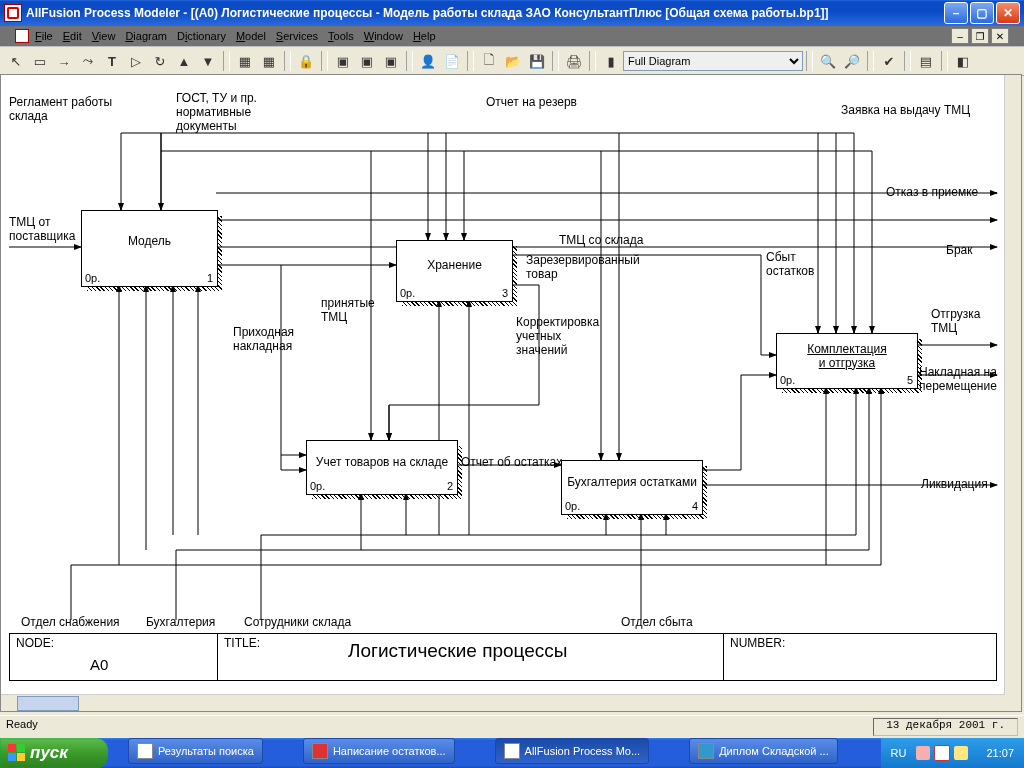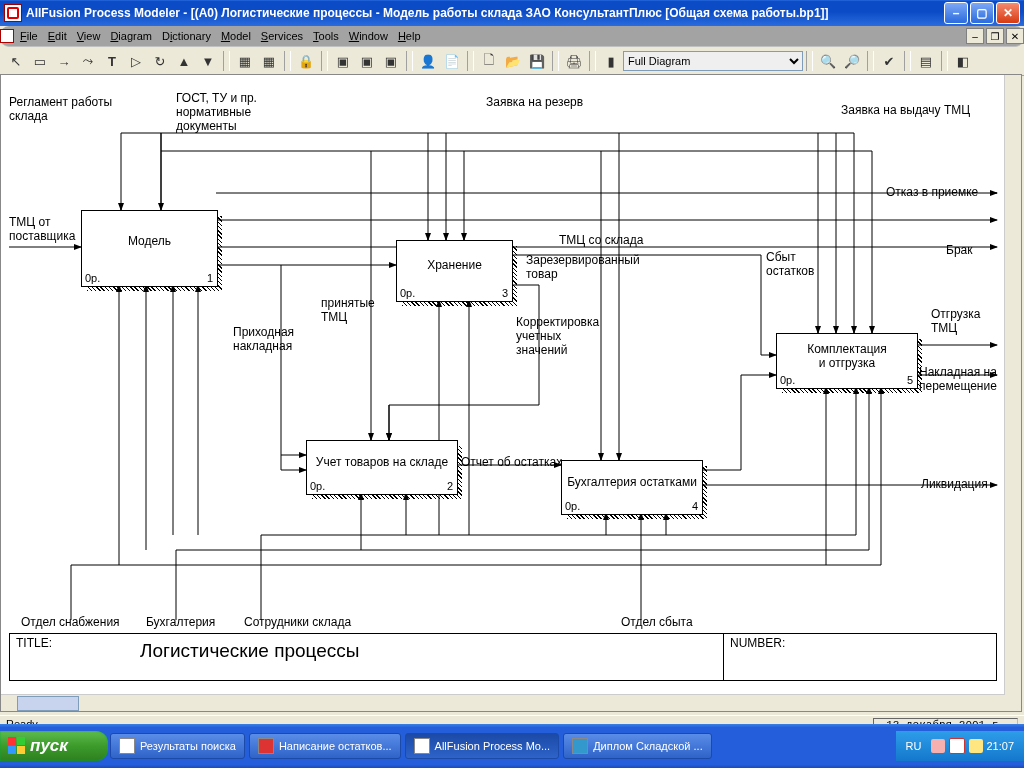--- a/index.html
+++ b/index.html
@@ -6,21 +6,21 @@
 
 .titlebar{height:26px;background:linear-gradient(to bottom,#2a6bde 0%,#0b4bc6 6%,#0b4bc6 45%,#2a6bde 100%);
  color:#fff;font-weight:bold;display:flex;align-items:center;padding:0 4px;font-size:12px;}
 .titlebar .ticon{width:16px;height:16px;background:#fff;border:1px solid #900;margin-right:4px;position:relative;}
 .titlebar .ticon:before{content:"";position:absolute;left:2px;top:2px;right:2px;bottom:2px;border:2px solid #d00;border-radius:2px;}
 .titlebar .spacer{flex:1;}
 .winbtn{width:22px;height:20px;margin-left:2px;border:1px solid #fff;border-radius:3px;
  background:linear-gradient(to bottom,#7ea8f5,#2a6bde);display:flex;align-items:center;justify-content:center;color:#fff;font-weight:bold;font-size:12px;}
 .winbtn.close{background:linear-gradient(to bottom,#f68b6f,#d73a12);}
 
-.menubar{height:20px;background:#a3a3a3;display:flex;align-items:center;padding:0 0;border-bottom:1px solid #c0c0c0;border-radius:9px;}
+.menubar{height:20px;background:#737373;display:flex;align-items:center;padding:0 15px;border-bottom:1px solid #c0c0c0;}
 .menubar .mbicon{width:12px;height:12px;background:#fff;border:1px solid #a00;margin-right:6px;}
 .menubar span{margin-right:10px;cursor:default;}
 .menubar span u{text-decoration:underline;}
 .mdi-ctrl{margin-left:auto;display:flex;}
 .mdi-ctrl .mb{width:16px;height:14px;border:1px solid #808080;background:#ece9d8;margin-left:2px;display:flex;align-items:center;justify-content:center;font-size:10px;}
 
 .toolbar{height:28px;background:#ece9d8;border-bottom:1px solid #a0a0a0;display:flex;align-items:center;padding:0 4px;}
 .toolbar .tb{width:20px;height:20px;border:1px solid transparent;margin:0 1px;display:flex;align-items:center;justify-content:center;font-size:13px;color:#333;}
 .toolbar .sep{width:5px;height:20px;border-left:1px solid #a0a0a0;border-right:1px solid #fff;margin:0 3px;}
 .toolbar select{height:20px;font-size:11px;width:180px;border:1px solid #7f9db9;}
@@ -38,29 +38,29 @@
 .act-shadow{position:absolute;background-image:repeating-linear-gradient(45deg,#000 0 1px,transparent 1px 3px);}
 .lbl{position:absolute;font-size:12px;line-height:14px;color:#000;white-space:pre;}
 
 .tagstrip{position:absolute;left:8px;right:8px;bottom:14px;height:46px;border:1px solid #000;display:flex;background:#fff;}
 .tagstrip .cell{border-right:1px solid #000;padding:2px 6px;font-size:12px;position:relative;}
 .tagstrip .cell:last-child{border-right:none;}
 
 .statusbar{position:absolute;left:0;bottom:30px;right:0;height:18px;background:#ece9d8;border-top:1px solid #fff;padding:2px 6px;font-size:11px;display:flex;}
 .statusbar .datebox{margin-left:auto;border:1px inset #bbb;padding:0 12px;font-family:Liberation Mono, monospace;}
 
-.taskbar{position:absolute;left:0;right:0;bottom:0;height:44px;background:linear-gradient(to bottom,#3a81e5 0%,#245edb 8%,#245edb 92%,#1c4bb5 100%);display:flex;align-items:center;}
+.taskbar{position:absolute;left:0;right:0;bottom:0;height:30px;background:linear-gradient(to bottom,#3a81e5 0%,#245edb 8%,#245edb 92%,#1c4bb5 100%);display:flex;}
 .startbtn{height:30px;width:100px;background:linear-gradient(to bottom,#5fbb4e 0%,#3c9b2b 50%,#2e7f20 100%);
  border-radius:0 12px 12px 0;color:#fff;font-weight:bold;font-style:italic;font-size:17px;display:flex;align-items:center;padding-left:8px;box-shadow:inset 0 0 2px #0a4;}
 .startbtn .flag{width:18px;height:18px;margin-right:4px;display:grid;grid-template-columns:8px 8px;grid-template-rows:8px 8px;gap:1px;}
 .startbtn .flag div:nth-child(1){background:#f33;}
 .startbtn .flag div:nth-child(2){background:#3c3;}
 .startbtn .flag div:nth-child(3){background:#39f;}
 .startbtn .flag div:nth-child(4){background:#fc3;}
-.taskbtn{height:24px;margin:0 2px;padding:0 8px;border-radius:3px;color:#fff;font-size:11px;display:flex;align-items:center;
+.taskbtn{height:24px;margin:0 20px;padding:0 8px;border-radius:3px;color:#fff;font-size:11px;display:flex;align-items:center;
  background:linear-gradient(to bottom,#5a8de8,#2f63c8);border:1px solid #1b4aa8;max-width:170px;overflow:hidden;white-space:nowrap;}
 .taskbtn.active{background:linear-gradient(to bottom,#1b4aa8,#2f63c8);}
 .taskbtn .ico{width:14px;height:14px;margin-right:5px;background:#fff;border:1px solid #888;flex:none;}
 .tray{margin-left:auto;height:30px;background:linear-gradient(to bottom,#2e9dea,#1478cc);padding:0 10px;display:flex;align-items:center;color:#fff;font-size:11px;}
 .tray .ti{width:14px;height:14px;margin:0 2px;background:#fff;border-radius:2px;}
 svg.diagram{position:absolute;left:0;top:0;}
 svg .ln{stroke:#000;stroke-width:1;fill:none;}
 svg .ar{fill:#000;}
 </style>
 </head>
@@ -250,32 +250,32 @@
 
 <div class="act-shadow" style="left:566px;top:391px;width:140px;height:53px;"></div>
 <div class="actbox" style="left:560px;top:385px;width:140px;height:53px;">
   <div class="title">Бухгалтерия остатками</div>
   <div class="bl">0р.</div>
   <div class="br">4</div>
 </div>
 
 <div class="act-shadow" style="left:781px;top:264px;width:140px;height:54px;"></div>
 <div class="actbox" style="left:775px;top:258px;width:140px;height:54px;">
-  <div class="title" style="white-space:pre;">Комплектация
+  <div class="title" style="white-space:pre;text-decoration:underline;">Комплектация
 и отгрузка</div>
   <div class="bl">0р.</div>
   <div class="br">5</div>
 </div>
 
 <div class="lbl" style="left:8px;top:20px;">Регламент работы
 склада</div>
 <div class="lbl" style="left:175px;top:16px;">ГОСТ, ТУ и пр.
 нормативные
 документы</div>
-<div class="lbl" style="left:485px;top:20px;">Заявка на резерв</div>
+<div class="lbl" style="left:485px;top:20px;">Отчет на резерв</div>
 <div class="lbl" style="left:840px;top:28px;">Заявка на выдачу ТМЦ</div>
 <div class="lbl" style="left:8px;top:140px;">ТМЦ от
 поставщика</div>
 <div class="lbl" style="left:885px;top:110px;">Отказ в приемке</div>
 <div class="lbl" style="left:945px;top:168px;text-align:right;">Брак</div>
 <div class="lbl" style="left:558px;top:158px;">ТМЦ со склада</div>
 <div class="lbl" style="left:320px;top:200px;margin-top:21px;">принятые
 ТМЦ</div>
 <div class="lbl" style="left:232px;top:250px;">Приходная
 накладная</div>
@@ -291,20 +291,24 @@
 ТМЦ</div>
 <div class="lbl" style="left:918px;top:290px;">Накладная на
 перемещение</div>
 <div class="lbl" style="left:920px;top:402px;">Ликвидация</div>
 <div class="lbl" style="left:20px;top:540px;">Отдел снабжения</div>
 <div class="lbl" style="left:145px;top:540px;">Бухгалтерия</div>
 <div class="lbl" style="left:243px;top:540px;">Сотрудники склада</div>
 <div class="lbl" style="left:620px;top:540px;">Отдел сбыта</div>
 
 <div class="tagstrip">
+  <div class="cell" style="width:195px;">
+    <span>NODE:</span>
+    <div style="position:absolute;left:80px;top:22px;font-size:15px;">A0</div>
+  </div>
   <div class="cell" style="flex:1;">
     <span>TITLE:</span>
     <div style="position:absolute;left:130px;top:6px;font-size:19px;">Логистические процессы</div>
   </div>
   <div class="cell" style="width:260px;">
     <span>NUMBER:</span>
   </div>
 </div>
 
 </div>
@@ -344,15 +348,15 @@
     </div>
   <div class="taskbtn">
       <div class="ico" style="background:#39c;"></div>
       <span>Диплом Складской ...</span>
     </div>
   <div class="tray">
     <span style="margin-right:8px;">RU</span>
     <div class="ti" style="background:#f7b0b0;"></div>
     <div class="ti" style="background:#fff;border:1px solid #c33;"></div>
     <div class="ti" style="background:#ffe680;"></div>
-    <span style="margin-left:1px;">21:07</span>
+    <span style="margin-left:16px;">21:07</span>
   </div>
 </div>
 
 </body></html>

